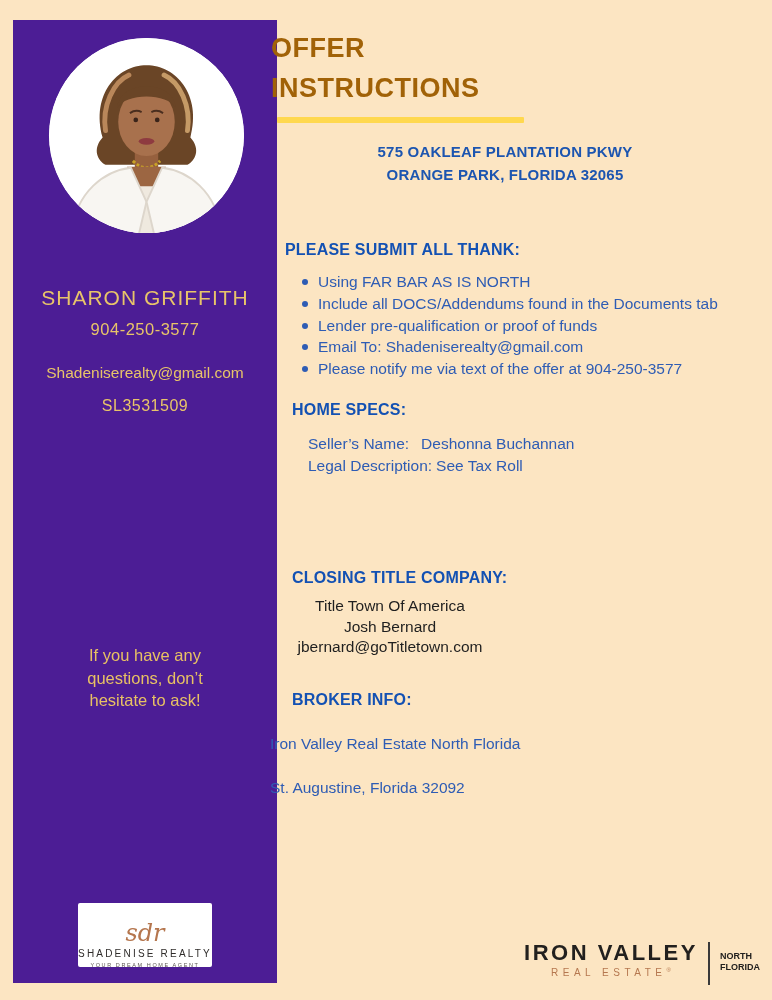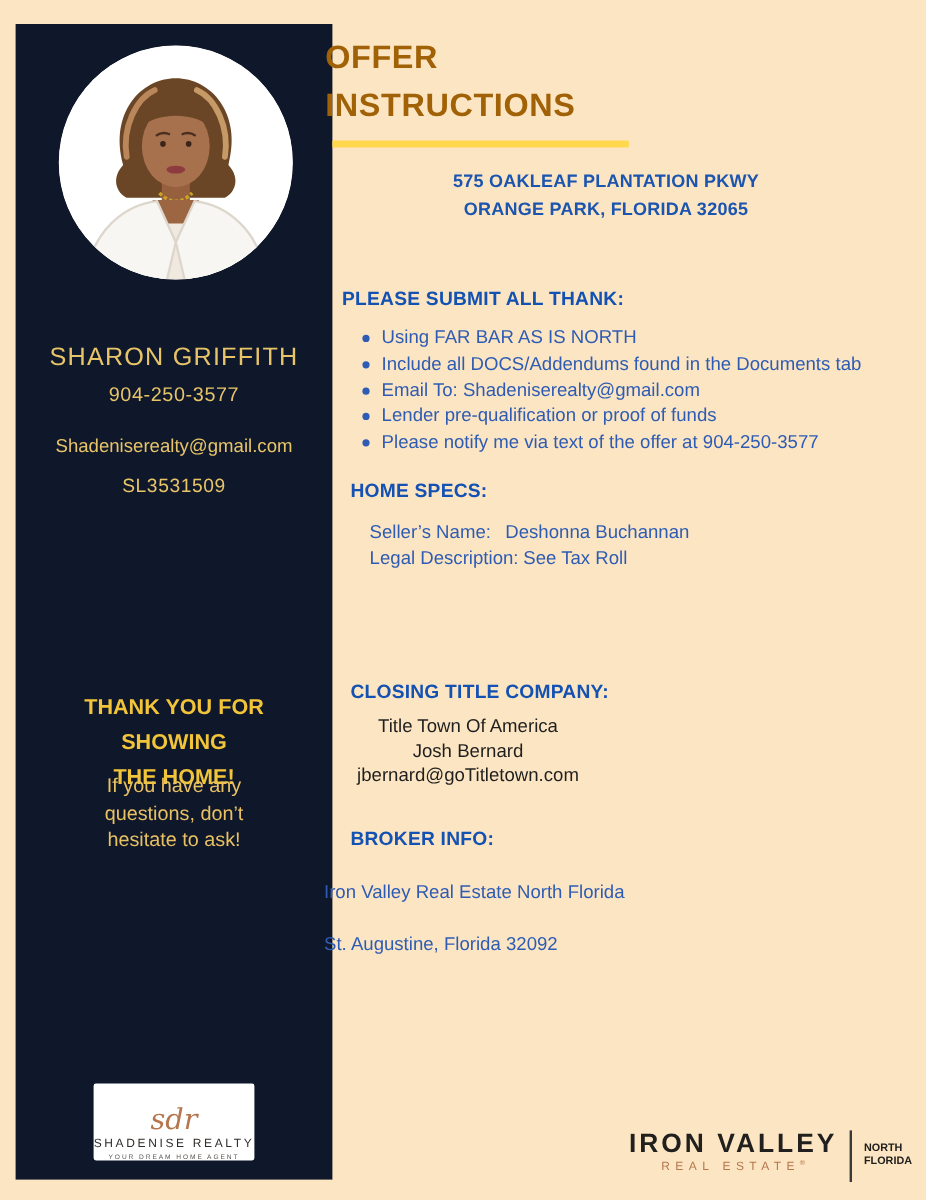--- a/index.html
+++ b/index.html
@@ -8,21 +8,21 @@
     font-family:"Liberation Sans", sans-serif;
     background:#fce5c2;
     position:relative;
     overflow:hidden;
   }
   .page { position:absolute; inset:0; }
 
   
   .sidebar {
     position:absolute; left:13px; top:20px; width:264px; height:963px;
-    background:#0f172a; color:#e8c469; text-align:center;
+    background:#4c1d95; color:#e8c469; text-align:center;
   }
   .photo-wrap {
     position:absolute; left:36px; top:18px; width:195px; height:195px;
     border-radius:50%; overflow:hidden; background:#ffffff;
   }
   .photo-wrap svg { display:block; width:100%; height:100%; }
   .agent-name {
     position:absolute; top:266px; left:0; width:100%;
     font-size:21px; letter-spacing:1px; color:#e8c469; font-weight:400;
   }
@@ -163,24 +163,20 @@
         <path d="M22,202 C28,156 58,136 84,133 L100,168 L92,202 Z" fill="#f8f6f2" stroke="#ddd6cc" stroke-width="2"></path>
         <path d="M178,202 C172,156 142,136 116,133 L100,168 L108,202 Z" fill="#f8f6f2" stroke="#ddd6cc" stroke-width="2"></path>
       </svg>
     </div>
 
     <div class="agent-name">SHARON GRIFFITH</div>
     <div class="agent-phone">904-250-3577</div>
     <div class="agent-email">Shadeniserealty@gmail.com</div>
     <div class="agent-license">SL3531509</div>
 
-    <div class="thank-you">
-      <span>THANK YOU FOR SHOWING</span><br>
-      <span>THE HOME!</span>
-    </div>
 
     <div class="questions-note">
       <span>If you have any</span><br>
       <span>questions, don’t</span><br>
       <span>hesitate to ask!</span>
     </div>
 
     <div class="sdr-logo">
       <div class="sdr-monogram">sdr</div>
       <div class="sdr-name">SHADENISE REALTY</div>
@@ -197,22 +193,22 @@
 
     <div class="property-address">
       <span>575 OAKLEAF PLANTATION PKWY</span><br>
       <span>ORANGE PARK, FLORIDA 32065</span>
     </div>
 
     <h2 class="section-heading offers-heading">PLEASE SUBMIT ALL THANK:</h2>
     <ul class="offers-list">
       <li>Using FAR BAR AS IS NORTH</li>
       <li>Include all DOCS/Addendums found in the Documents tab</li>
+      <li>Lender pre-qualification or proof of funds</li>
       <li>Email To: Shadeniserealty@gmail.com</li>
-      <li>Lender pre-qualification or proof of funds</li>
       <li>Please notify me via text of the offer at 904-250-3577</li>
     </ul>
 
     <h2 class="section-heading specs-heading">HOME SPECS:</h2>
     <div class="home-specs">
       <div>
         <span>Seller’s Name:</span><span class="spec-value">Deshonna Buchannan</span>
       </div>
       <div>
         <span>Legal Description:</span><span class="spec-value2">See Tax Roll</span>

